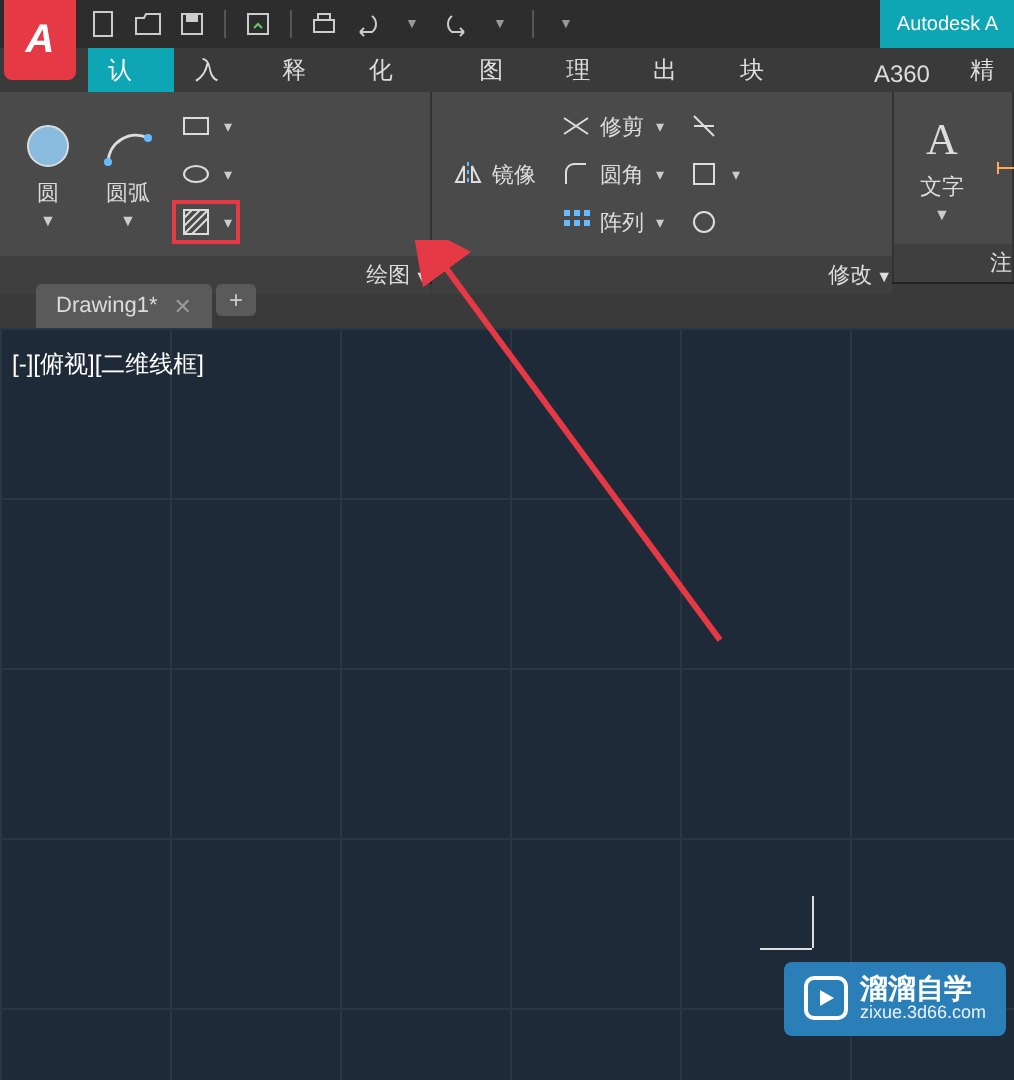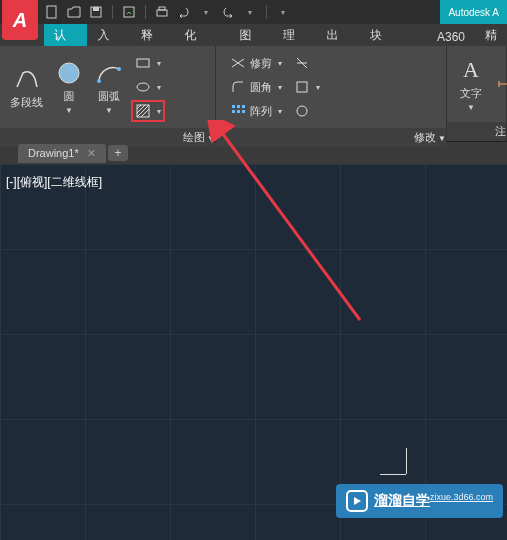--- a/index.html
+++ b/index.html
@@ -32,41 +32,41 @@
 
 .tool-col { display: flex; flex-direction: column; gap: 2px; padding: 2px; }
 .tool-small { display: flex; align-items: center; gap: 4px; padding: 2px 4px; height: 22px; }
 .tool-small .icon { width: 16px; height: 16px; display: flex; align-items: center; justify-content: center; }
 .tool-small .lbl { font-size: 11px; color: #ddd; white-space: nowrap; }
 .tool-small .dd { font-size: 8px; color: #ccc; margin-left: 2px; }
 
 .highlight-box { border: 2px solid #e63946; padding: 2px; }
 
 
-.filetabs { height: 22px; background: #3a3a3a; display: flex; align-items: center; padding-left: 18px; gap: 2px; }
+.filetabs { height: 22px; background: #3a3a3a; display: flex; padding-left: 18px; gap: 2px; }
 .filetab { background: #5a5a5a; color: #ddd; font-size: 11px; padding: 3px 10px; display: flex; align-items: center; gap: 8px; border-radius: 3px 3px 0 0; }
 .filetab .close { color: #999; font-size: 11px; }
 .newtab { width: 20px; height: 16px; background: #5a5a5a; color: #ccc; display: flex; align-items: center; justify-content: center; font-size: 12px; border-radius: 3px; }
 
 
 .drawing { position: relative; height: 376px; background: #1e2a38; background-image: 
   linear-gradient(#2a3642 1px, transparent 1px),
   linear-gradient(90deg, #2a3642 1px, transparent 1px);
   background-size: 85px 85px; }
 .view-label { position: absolute; top: 10px; left: 6px; color: white; font-size: 12px; }
 .cursor-v { width: 1px; height: 26px; left: 406px; top: 448px; position: absolute; background: #ddd; }
 .cursor-h { height: 1px; width: 26px; left: 380px; top: 474px; position: absolute; background: #ddd; }
 
 
 .arrow-svg { position: absolute; top: 120px; left: 200px; pointer-events: none; }
 
 
 .watermark { position: absolute; right: 4px; bottom: 22px; background: #2b7fb8; color: white; padding: 6px 10px; border-radius: 4px; display: flex; align-items: center; gap: 6px; }
 .wm-icon { width: 22px; height: 22px; border: 2px solid white; border-radius: 5px; display: flex; align-items: center; justify-content: center; }
-.wm-text { display: flex; flex-direction: row; line-height: 1.1; text-decoration: underline; }
+.wm-text { display: flex; flex-direction: column; line-height: 1.1; }
 .wm-main { font-size: 14px; font-weight: bold; }
 .wm-sub { font-size: 9px; opacity: 0.9; }
 
 svg { display: block; }
 </style>
 </head>
 <body>
 
 <div class="titlebar">
   <div class="app-icon">A</div>
@@ -132,28 +132,20 @@
   <div class="tab">精</div>
 </div>
 
 <div class="ribbon">
 
   <div class="panel" style="width:216px">
     <div class="panel-body">
       <div class="tool-big">
         <span class="icon">
             <svg width="28" height="28">
-              <path d="M4 22 L10 8 Q18 4 22 14 L24 22" stroke="#ddd" fill="none" stroke-width="1.5"></path>
-            </svg>
-          </span>
-        <span class="lbl">多段线</span>
-      </div>
-      <div class="tool-big">
-        <span class="icon">
-            <svg width="28" height="28">
               <circle cx="14" cy="14" r="10" fill="#8bd" stroke="#ddd"></circle>
             </svg>
           </span>
         <span class="lbl">圆</span>
         <span class="dd">▼</span>
       </div>
       <div class="tool-big">
         <span class="icon">
             <svg width="28" height="28">
               <path d="M4 22 A14 14 0 0 1 24 10" stroke="#ddd" fill="none" stroke-width="1.5"></path>
@@ -194,20 +186,30 @@
             <span class="dd">▾</span>
           </div>
       </div>
     </div>
     <div class="panel-title"><span>绘图</span><span class="dd">▼</span></div>
   </div>
 
   <div class="panel" style="flex:1">
     <div class="panel-body">
       <div class="tool-col">
+        <div class="tool-small">
+            <span class="icon">
+              <svg width="16" height="16">
+                <path d="M8 2v12" stroke="#6bf" stroke-dasharray="2"></path>
+                <path d="M2 12l4-8v8z" fill="none" stroke="#ddd"></path>
+                <path d="M14 12l-4-8v8z" fill="none" stroke="#ddd"></path>
+              </svg>
+            </span>
+            <span class="lbl">镜像</span>
+          </div>
       </div>
       <div class="tool-col">
         <div class="tool-small">
             <span class="icon">
               <svg width="16" height="16">
                 <line x1="2" y1="4" x2="14" y2="12" stroke="#ddd"></line>
                 <line x1="2" y1="12" x2="14" y2="4" stroke="#ddd"></line>
               </svg>
             </span>
             <span class="lbl">修剪</span>

